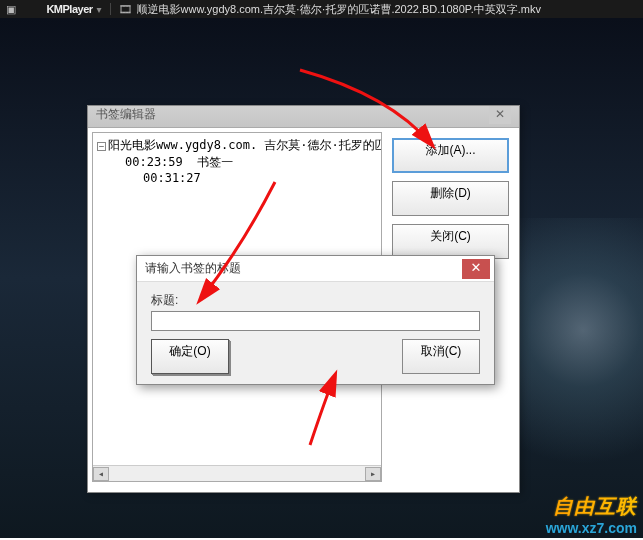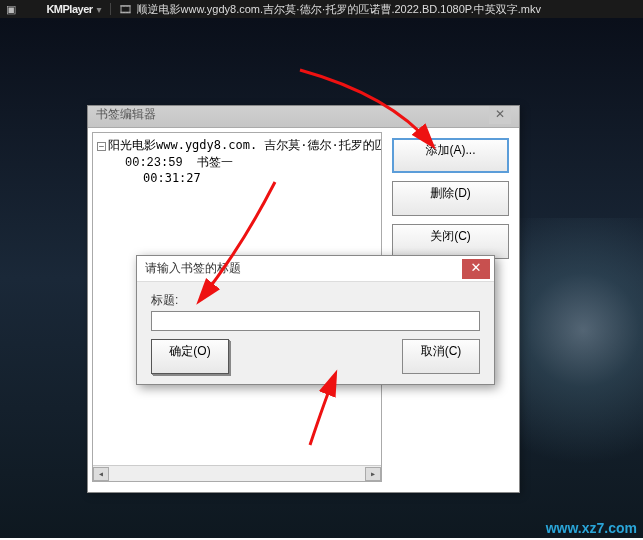--- a/index.html
+++ b/index.html
@@ -77,21 +77,21 @@
 }
 .tree-pane .hscroll{
   position:absolute; bottom:0; left:0; right:0; height:16px;
   background:#eee; border-top:1px solid #ccc;
   display:flex; align-items:center;
 }
 .hscroll .arrow{width:16px;height:14px;background:#ddd;border:1px solid #aaa;text-align:center;line-height:12px;color:#555;font-size:10px;}
 .hscroll .track{flex:1;}
 .tree-root { white-space: nowrap; }
 .tree-root .box{display:inline-block; width:9px; height:9px; border:1px solid #888; text-align:center; line-height:7px; font-size:9px; margin-right:2px; color:#555;}
-.tree-child { padding-left: 28px; white-space:nowrap;font-family:Liberation Mono, monospace; }
+.tree-child { padding-left: 28px; white-space:nowrap; }
 .tree-child2 { padding-left: 46px; white-space:nowrap;}
 .button-col {
   flex:1;
   padding: 6px 6px 6px 10px;
   display:flex; flex-direction:column; gap:8px;
 }
 .winbtn {
   height: 35px;
   border: 1px solid #888;
   background: linear-gradient(#fdfdfd,#e8e8e8);
@@ -219,14 +219,15 @@
     <marker id="ah" markerWidth="10" markerHeight="10" refX="7" refY="3" orient="auto">
       <path d="M0,0 L0,6 L9,3 z" fill="#e11"></path>
     </marker>
   </defs>
   <path d="M 300 70 Q 390 95 432 145" stroke="#e11" stroke-width="3" fill="none" marker-end="url(#ah)"></path>
   <path d="M 275 182 Q 240 250 200 300" stroke="#e11" stroke-width="3" fill="none" marker-end="url(#ah)"></path>
   <path d="M 310 445 Q 325 400 335 375" stroke="#e11" stroke-width="3" fill="none" marker-end="url(#ah)"></path>
 </svg>
 
 <div class="watermark">
+  <div class="line1">自由互联</div>
   <div class="line2">www.xz7.com</div>
 </div>
 
 </body></html>

